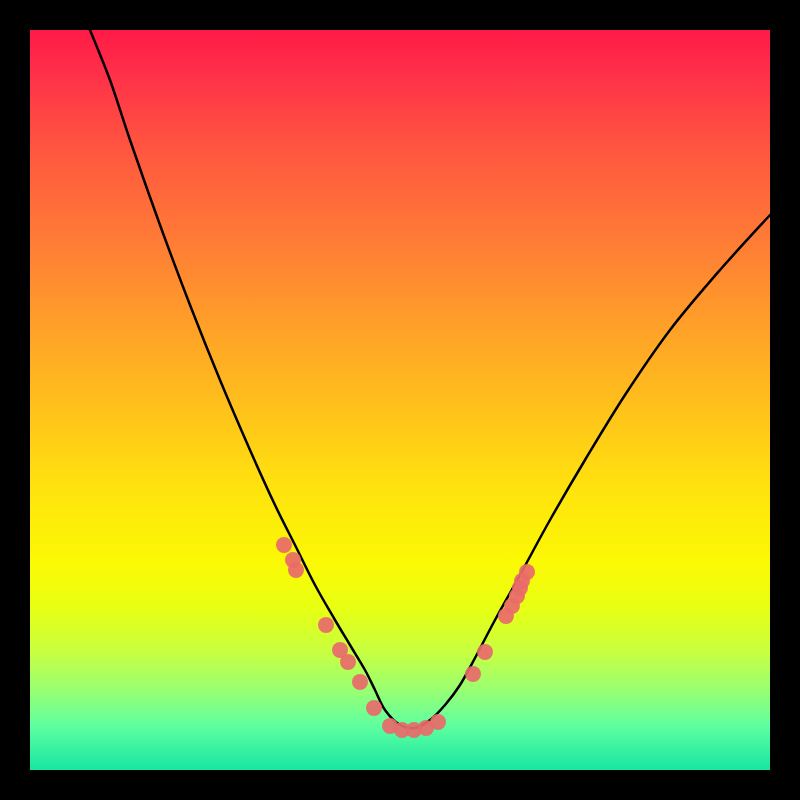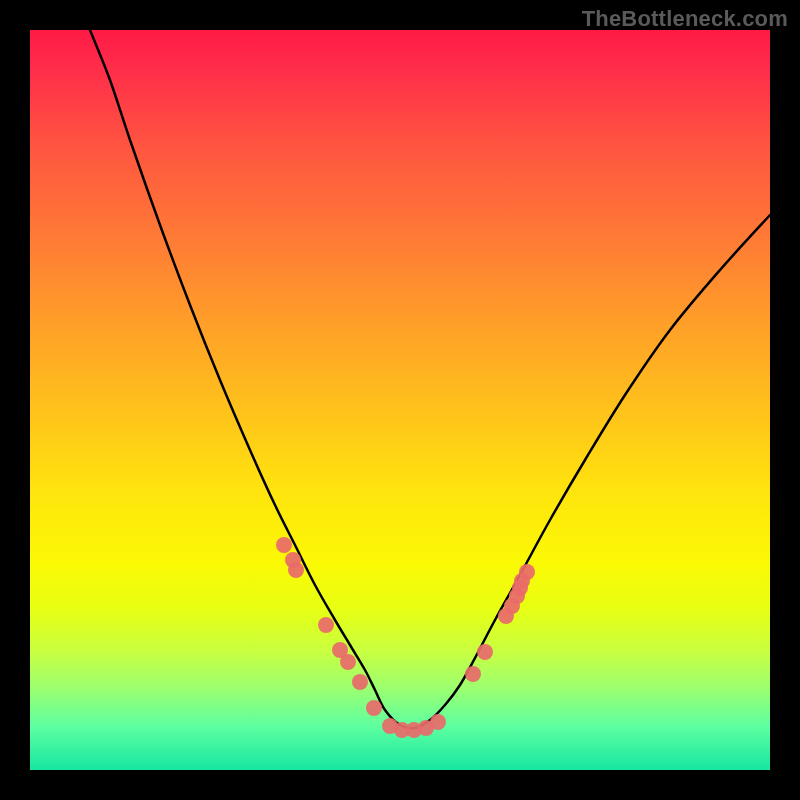--- a/index.html
+++ b/index.html
@@ -64,21 +64,20 @@
     top: 0;
     width: 100%;
     height: 100%;
     display: block;
   }
 </style>
 </head>
 <body>
 
 <div class="frame">
-  <div class="watermark">TheBottleneck.com</div>
 
   <div class="plot">
     <div class="gradient"></div>
     <svg class="curve-layer" viewBox="0 0 740 740" preserveAspectRatio="none">
       <path id="curve-path" fill="none" stroke-width="2.5" stroke-linecap="round" stroke-linejoin="round" stroke="#000000" d="M 60 0 C 63.2 8.0, 73.6 32.4, 80 50 C 86.4 67.6, 92.0 86.8, 100 110 C 108.0 133.2, 120.4 168.6, 130 195 C 139.6 221.4, 150.4 250.2, 160 275 C 169.6 299.8, 180.4 326.8, 190 350 C 199.6 373.2, 211.2 400.0, 220 420 C 228.8 440.0, 237.8 459.8, 245 475 C 252.2 490.2, 258.6 502.2, 265 515 C 271.4 527.8, 278.6 543.0, 285 555 C 291.4 567.0, 299.4 580.4, 305 590 C 310.6 599.6, 315.2 607.0, 320 615 C 324.8 623.0, 331.0 632.8, 335 640 C 339.0 647.2, 341.8 653.6, 345 660 C 348.2 666.4, 351.0 674.4, 355 680 C 359.0 685.6, 365.2 692.1, 370 695 C 374.8 697.9, 380.2 698.8, 385 698 C 389.8 697.2, 395.2 693.7, 400 690 C 404.8 686.3, 410.2 680.6, 415 675 C 419.8 669.4, 425.2 662.5, 430 655 C 434.8 647.5, 439.4 638.4, 445 628 C 450.6 617.6, 457.8 603.3, 465 590 C 472.2 576.7, 481.2 561.0, 490 545 C 498.8 529.0, 509.6 508.4, 520 490 C 530.4 471.6, 543.0 450.0, 555 430 C 567.0 410.0, 581.4 385.8, 595 365 C 608.6 344.2, 624.8 320.0, 640 300 C 655.2 280.0, 674.0 258.4, 690 240 C 706.0 221.6, 732.0 193.8, 740 185"></path>
       <g id="dots-group">
           <circle cx="254" cy="515" r="8" fill="#e86a6a" fill-opacity="0.92"></circle>
           <circle cx="263" cy="530" r="8" fill="#e86a6a" fill-opacity="0.92"></circle>
           <circle cx="266" cy="540" r="8" fill="#e86a6a" fill-opacity="0.92"></circle>
           <circle cx="296" cy="595" r="8" fill="#e86a6a" fill-opacity="0.92"></circle>

